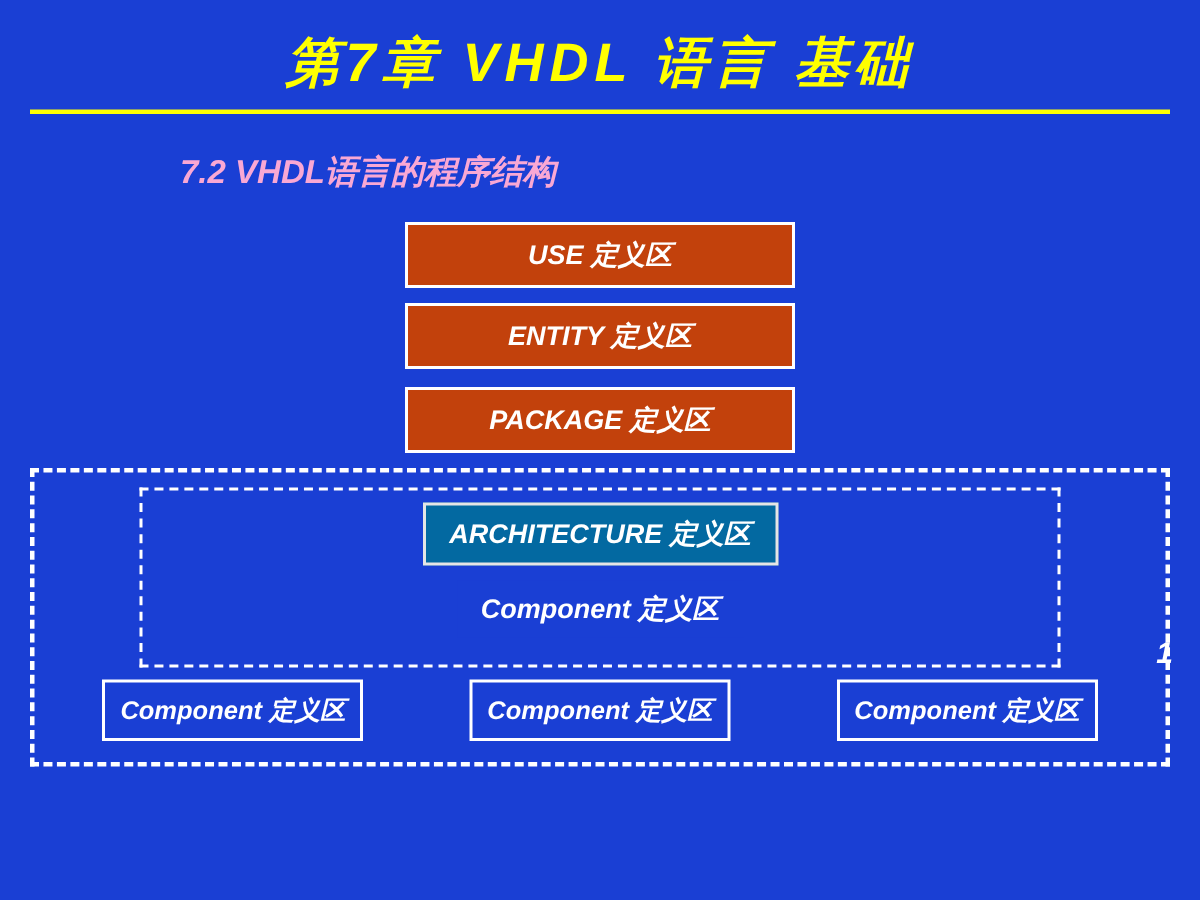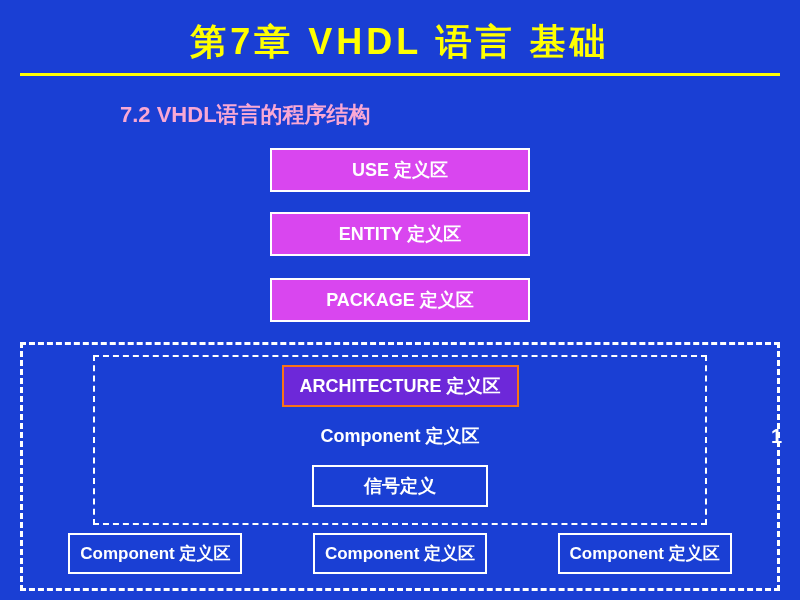--- a/index.html
+++ b/index.html
@@ -10,20 +10,21 @@
       font-family: 'SimHei', 'Microsoft YaHei', Arial, sans-serif;
       overflow: hidden;
       position: relative;
     }
 
     .page {
       width: 800px;
       height: 456px;
       position: relative;
       background-color: #1a3fd4;
+      font-style: italic;
     }
 
     
     .title-area {
       text-align: center;
       padding-top: 18px;
       padding-bottom: 6px;
     }
     .title-text {
       color: #ffff00;
@@ -42,28 +43,27 @@
       color: #f9a8d4;
       font-size: 22px;
       font-weight: bold;
       margin-top: 18px;
       margin-left: 120px;
       margin-bottom: 18px;
     }
 
     .box {
       border: 2px solid white;
-      background: #d946ef;
+      background: #c2410c;
       color: white;
       font-size: 18px;
       font-weight: bold;
       text-align: center;
       padding: 8px 0;
       width: 260px;
-      margin-bottom: 10px;
     }
 
     
     .page-num {
       position: absolute;
       bottom: 8px;
       right: 18px;
       color: white;
       font-size: 20px;
       font-weight: bold;
@@ -91,30 +91,27 @@
 
   <div style="display:flex; justify-content:center; margin-bottom:10px;">
     <div class="box">PACKAGE  定义区</div>
   </div>
 
   <div style="position:relative; margin: 0 20px; border: 3px dashed white; padding: 10px; background: transparent;">
 
     <div style="border: 2px dashed white; padding: 8px; margin: 0 60px; background: transparent; position: relative;">
 
       <div style="display:flex; justify-content:center; margin-bottom:10px;">
-        <div style="border:2px solid #f97316; background:#6d28d9; color:white; font-weight:bold; font-size:18px; padding:7px 16px; text-align:center;">ARCHITECTURE 定义区</div>
+        <div style="border:2px solid #e5e5e5; background:#0369a1; color:white; font-weight:bold; font-size:18px; padding:7px 16px; text-align:center;">ARCHITECTURE 定义区</div>
       </div>
 
       <div style="display:flex; justify-content:center; margin-bottom:10px;">
         <div style="background:#1a3fd4; color:white; font-weight:bold; font-size:18px; padding:7px 16px; text-align:center;">Component 定义区</div>
       </div>
 
-      <div style="display:flex; justify-content:center; margin-bottom:8px;">
-        <div style="border:2px solid white; background:#1a3fd4; color:white; font-weight:bold; font-size:18px; padding:7px 50px; text-align:center;">信号定义</div>
-      </div>
 
     </div>
 
     <div style="display:flex; justify-content:space-around; margin-top:8px; margin-bottom:4px;">
       <div style="border:2px solid white; background:#1a3fd4; color:white; font-weight:bold; font-size:17px; padding:7px 10px; text-align:center;">Component 定义区</div>
       <div style="border:2px solid white; background:#1a3fd4; color:white; font-weight:bold; font-size:17px; padding:7px 10px; text-align:center;">Component 定义区</div>
       <div style="border:2px solid white; background:#1a3fd4; color:white; font-weight:bold; font-size:17px; padding:7px 10px; text-align:center;">Component 定义区</div>
     </div>
 
   </div>

